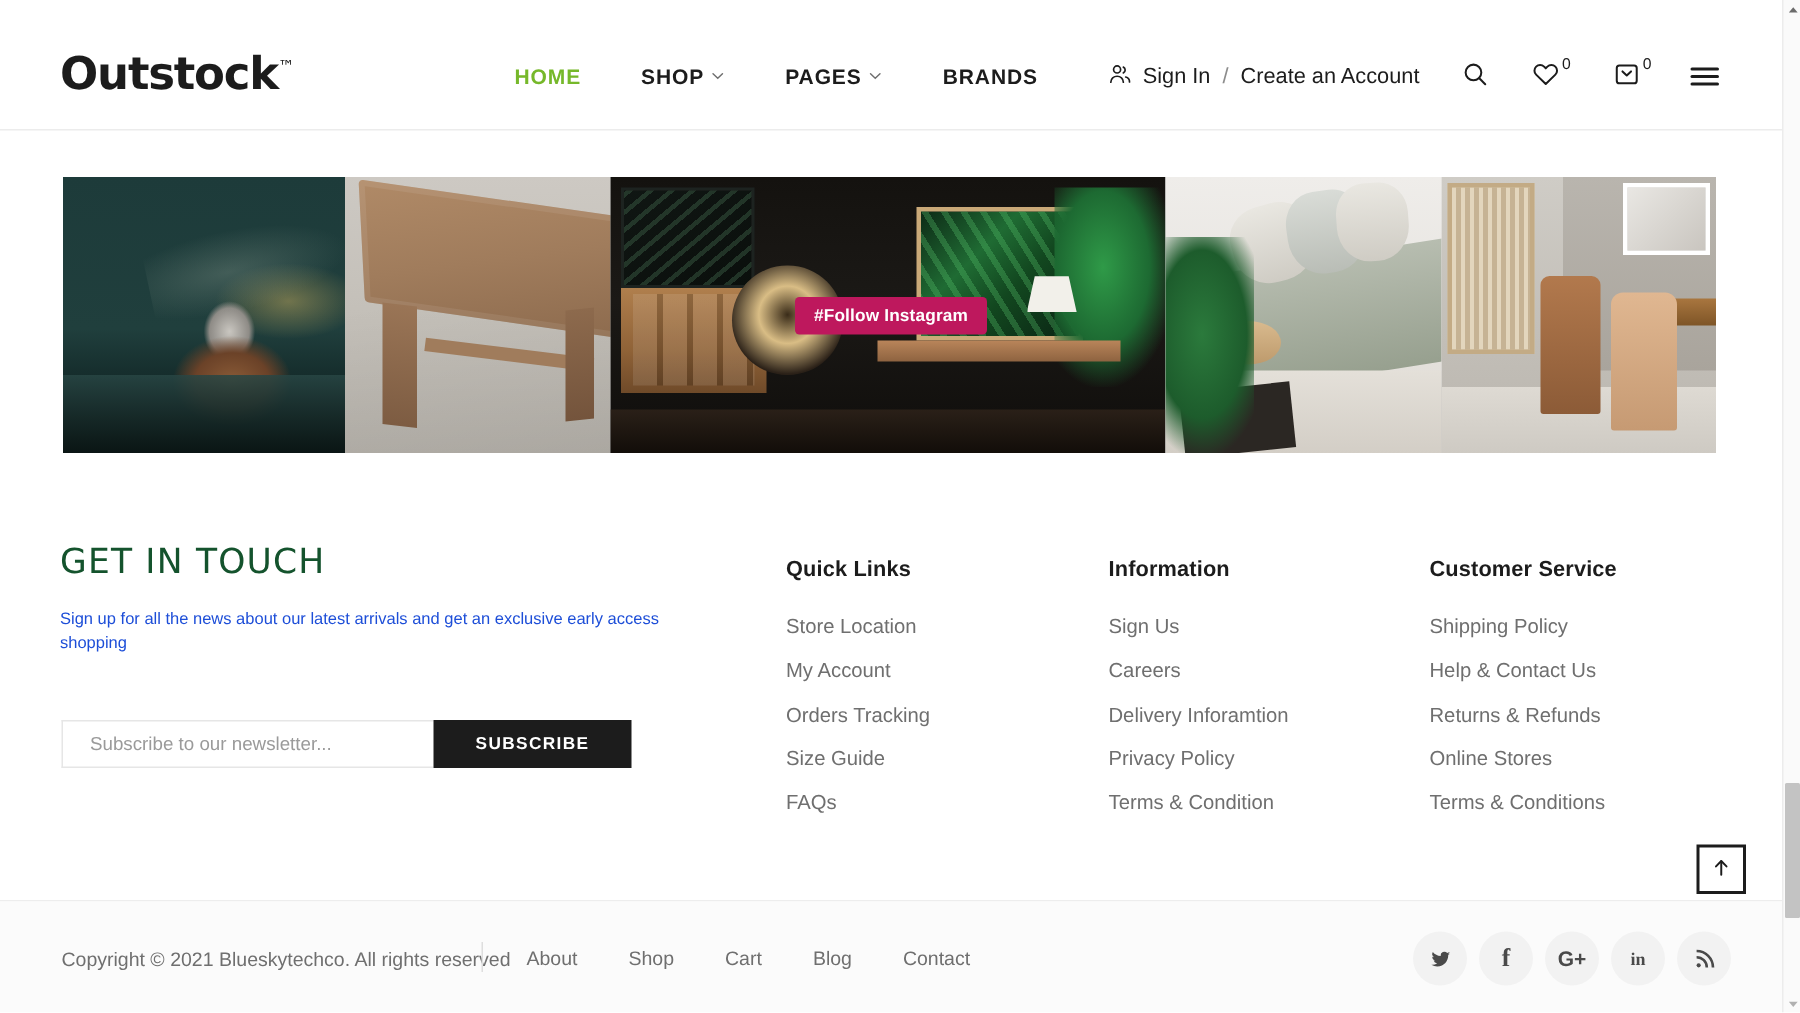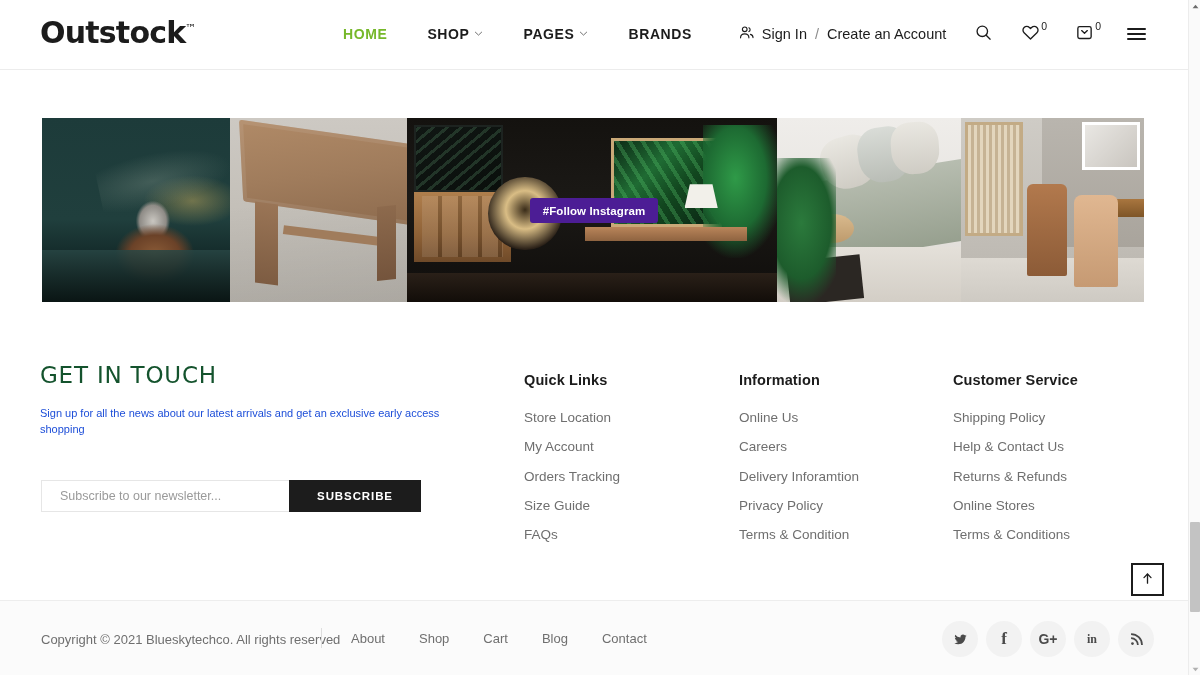--- a/index.html
+++ b/index.html
@@ -8,21 +8,21 @@
     font-family: "Liberation Sans", sans-serif;
     background: #ffffff;
     color: #222222;
     font-size: 14px;
     -webkit-font-smoothing: antialiased;
   }
   .page { position: relative; width: 1200px; height: 675px; background:#fff; }
 
   
   .header {
-    position: absolute; top: 0; left: 0; width: 1188px; height: 70px;
+    position: absolute; top: 17px; left: 0; width: 1188px; height: 70px;
     background: #fff; border-bottom: 1px solid #ececec;
     display: flex; align-items: center;
   }
   .logo {
     position: absolute; left: 40px; top: 18px;
     font-size: 30px; font-weight: 700; letter-spacing: -0.8px;
     color: #1c1c1c; line-height: 1;
     font-family: "DejaVu Sans", sans-serif;
   }
   .logo .tm { font-size: 11px; vertical-align: super; font-weight: 400; letter-spacing: 0; }
@@ -113,21 +113,21 @@
      background:#f2f0ea; clip-path: polygon(16% 0, 84% 0, 100% 100%, 0 100%); }
   .ph3 .plant{ position:absolute; right:-2%; top:4%; width:22%; height:72%;
      background: radial-gradient(ellipse at 40% 40%, #2f9a48 0%, #1d6a32 45%, rgba(10,30,16,0) 72%); }
   .ph3 .console{ position:absolute; left:48%; top:59%; width:44%; height:8%;
      background: linear-gradient(180deg,#b9855a,#8e6340); }
   .ph3 .floor{ position:absolute; left:0; right:0; bottom:0; height:16%;
      background: linear-gradient(180deg,#2a2018,#120d09); }
 
   .insta-badge {
     position: absolute; left: 530px; top: 198px; width: 128px; height: 25px;
-    background: #4c1d95; color: #fff; border-radius: 3px;
+    background: #be185d; color: #fff; border-radius: 3px;
     display:flex; align-items:center; justify-content:center;
     font-size: 11.5px; font-weight: 700; letter-spacing: 0.1px; cursor:pointer;
     z-index: 6;
   }
 
   
   .ph4 { background: linear-gradient(180deg,#efedea 0%, #e6e3df 55%, #dcd8d2 100%); }
   .ph4 .sofa{ position:absolute; left:18%; top:28%; width:92%; height:44%;
      background: linear-gradient(180deg,#b7bdb0,#97a08f); transform: rotate(-9deg); border-radius: 8px; }
   .ph4 .pil{ position:absolute; border-radius: 40% 40% 45% 45%; background: linear-gradient(180deg,#e9e7e1,#cfccc4); }
@@ -377,21 +377,21 @@
         <li><a>My Account</a></li>
         <li><a>Orders Tracking</a></li>
         <li><a>Size Guide</a></li>
         <li><a>FAQs</a></li>
       </ul>
     </div>
 
     <div class="fcol c2">
       <h4>Information</h4>
       <ul>
-        <li><a>Online Us</a></li>
+        <li><a>Sign Us</a></li>
         <li><a>Careers</a></li>
         <li><a>Delivery Inforamtion</a></li>
         <li><a>Privacy Policy</a></li>
         <li><a>Terms &amp; Condition</a></li>
       </ul>
     </div>
 
     <div class="fcol c3">
       <h4>Customer Service</h4>
       <ul>

